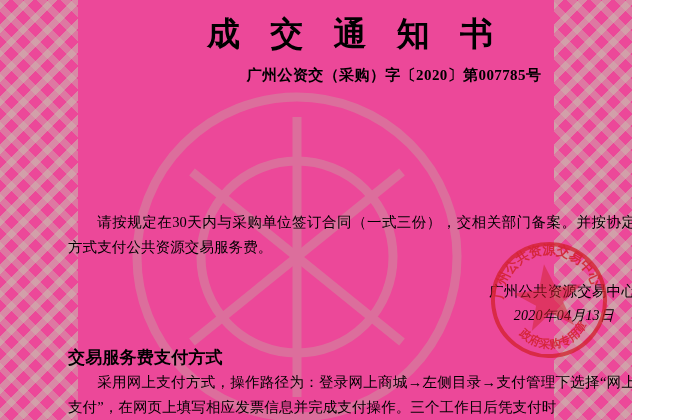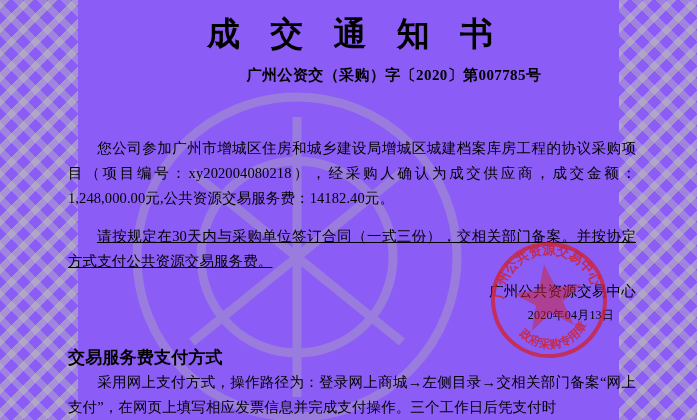--- a/index.html
+++ b/index.html
@@ -10,23 +10,23 @@
     width: 700px;
     height: 420px;
     overflow: hidden;
     background: #ffffff;
     font-family: "Liberation Serif", serif;
   }
 
   
   #page {
     position: relative;
-    width: 697px;
-    height: 420px;
-    background: #8b5cf6;
+    width: 632px;
+    height: 420px;
+    background: #ec4899;
     overflow: hidden;
   }
 
   
   .watermark-left {
     position: absolute;
     left: 0;
     top: 0;
     width: 78px;
     height: 420px;
@@ -125,21 +125,21 @@
     position: absolute;
     left: 68px;
     width: 568px;
     font-size: 14.5px;
     line-height: 25px;
     color: #000;
     text-align: justify;
     letter-spacing: 0.1px;
   }
   .p1 { top: 136px; }
-  .p2 { top: 224px; text-decoration: underline; }
+  .p2 { top: 210px; }
   .p3 { top: 262px; }
 
   .indent { display: inline-block; width: 29px; }
 
   .section-head {
     position: absolute;
     left: 68px;
     top: 346px;
     font-size: 17px;
     font-weight: bold;
@@ -154,23 +154,24 @@
     right: 64px;
     top: 282px;
     font-size: 14.5px;
     color: #000;
     letter-spacing: 0.2px;
   }
   .sign-date {
     position: absolute;
     right: 86px;
     top: 307px;
-    font-size: 12px;
-    color: #000;
-    letter-spacing: 0.2px;
+    font-size: 14px;
+    color: #000;
+    letter-spacing: 0.2px;
+    font-style: italic;
   }
 
   
   .seal {
     position: absolute;
     left: 487px;
     top: 238px;
     width: 124px;
     height: 124px;
     pointer-events: none;
@@ -194,21 +195,20 @@
     <circle cx="165" cy="165" r="96" fill="none" stroke="#b9c6a4" stroke-width="9"></circle>
   </svg>
 
   <div class="content">
 
     <div class="doc-title">成 交 通 知 书</div>
 
     <div class="doc-number">广州公资交（采购）字〔2020〕第007785号</div>
 
 
-    <div class="para p1"><span class="indent"></span><span>您公司参加广州市增城区住房和城乡建设局增城区城建档案库房工程的协议采购项目（项目编号：xy202004080218），经采购人确认为成交供应商，成交金额：1,248,000.00元,公共资源交易服务费：14182.40元。</span></div>
 
     <div class="para p2"><span class="indent"></span><span>请按规定在30天内与采购单位签订合同（一式三份），交相关部门备案。并按协定方式支付公共资源交易服务费。</span></div>
 
 
     <div class="sign-org">广州公共资源交易中心</div>
     <div class="sign-date">2020年04月13日</div>
 
     <svg class="seal" viewBox="0 0 124 124">
       <defs>
         <path id="sealArc" d="M 16,62 A 46,46 0 0 1 108,62" fill="none"></path>
@@ -219,16 +219,16 @@
       <text font-family="'Liberation Serif', serif" font-size="13" font-weight="bold" fill="#d2202a" opacity="0.95">
         <textPath href="#sealArc" startOffset="50%" text-anchor="middle">广州公共资源交易中心</textPath>
       </text>
       <text font-family="'Liberation Serif', serif" font-size="11.5" font-weight="bold" fill="#d2202a" opacity="0.95">
         <textPath href="#sealArcBottom" startOffset="50%" text-anchor="middle">政府采购专用章</textPath>
       </text>
     </svg>
 
     <div class="section-head">交易服务费支付方式</div>
 
-    <div class="para p4"><span class="indent"></span><span>采用网上支付方式，操作路径为：登录网上商城→左侧目录→交相关部门备案“网上支付”，在网页上填写相应发票信息并完成支付操作。三个工作日后凭支付时</span></div>
+    <div class="para p4"><span class="indent"></span><span>采用网上支付方式，操作路径为：登录网上商城→左侧目录→支付管理下选择“网上支付”，在网页上填写相应发票信息并完成支付操作。三个工作日后凭支付时</span></div>
 
   </div>
 </div>
 
 </body></html>

